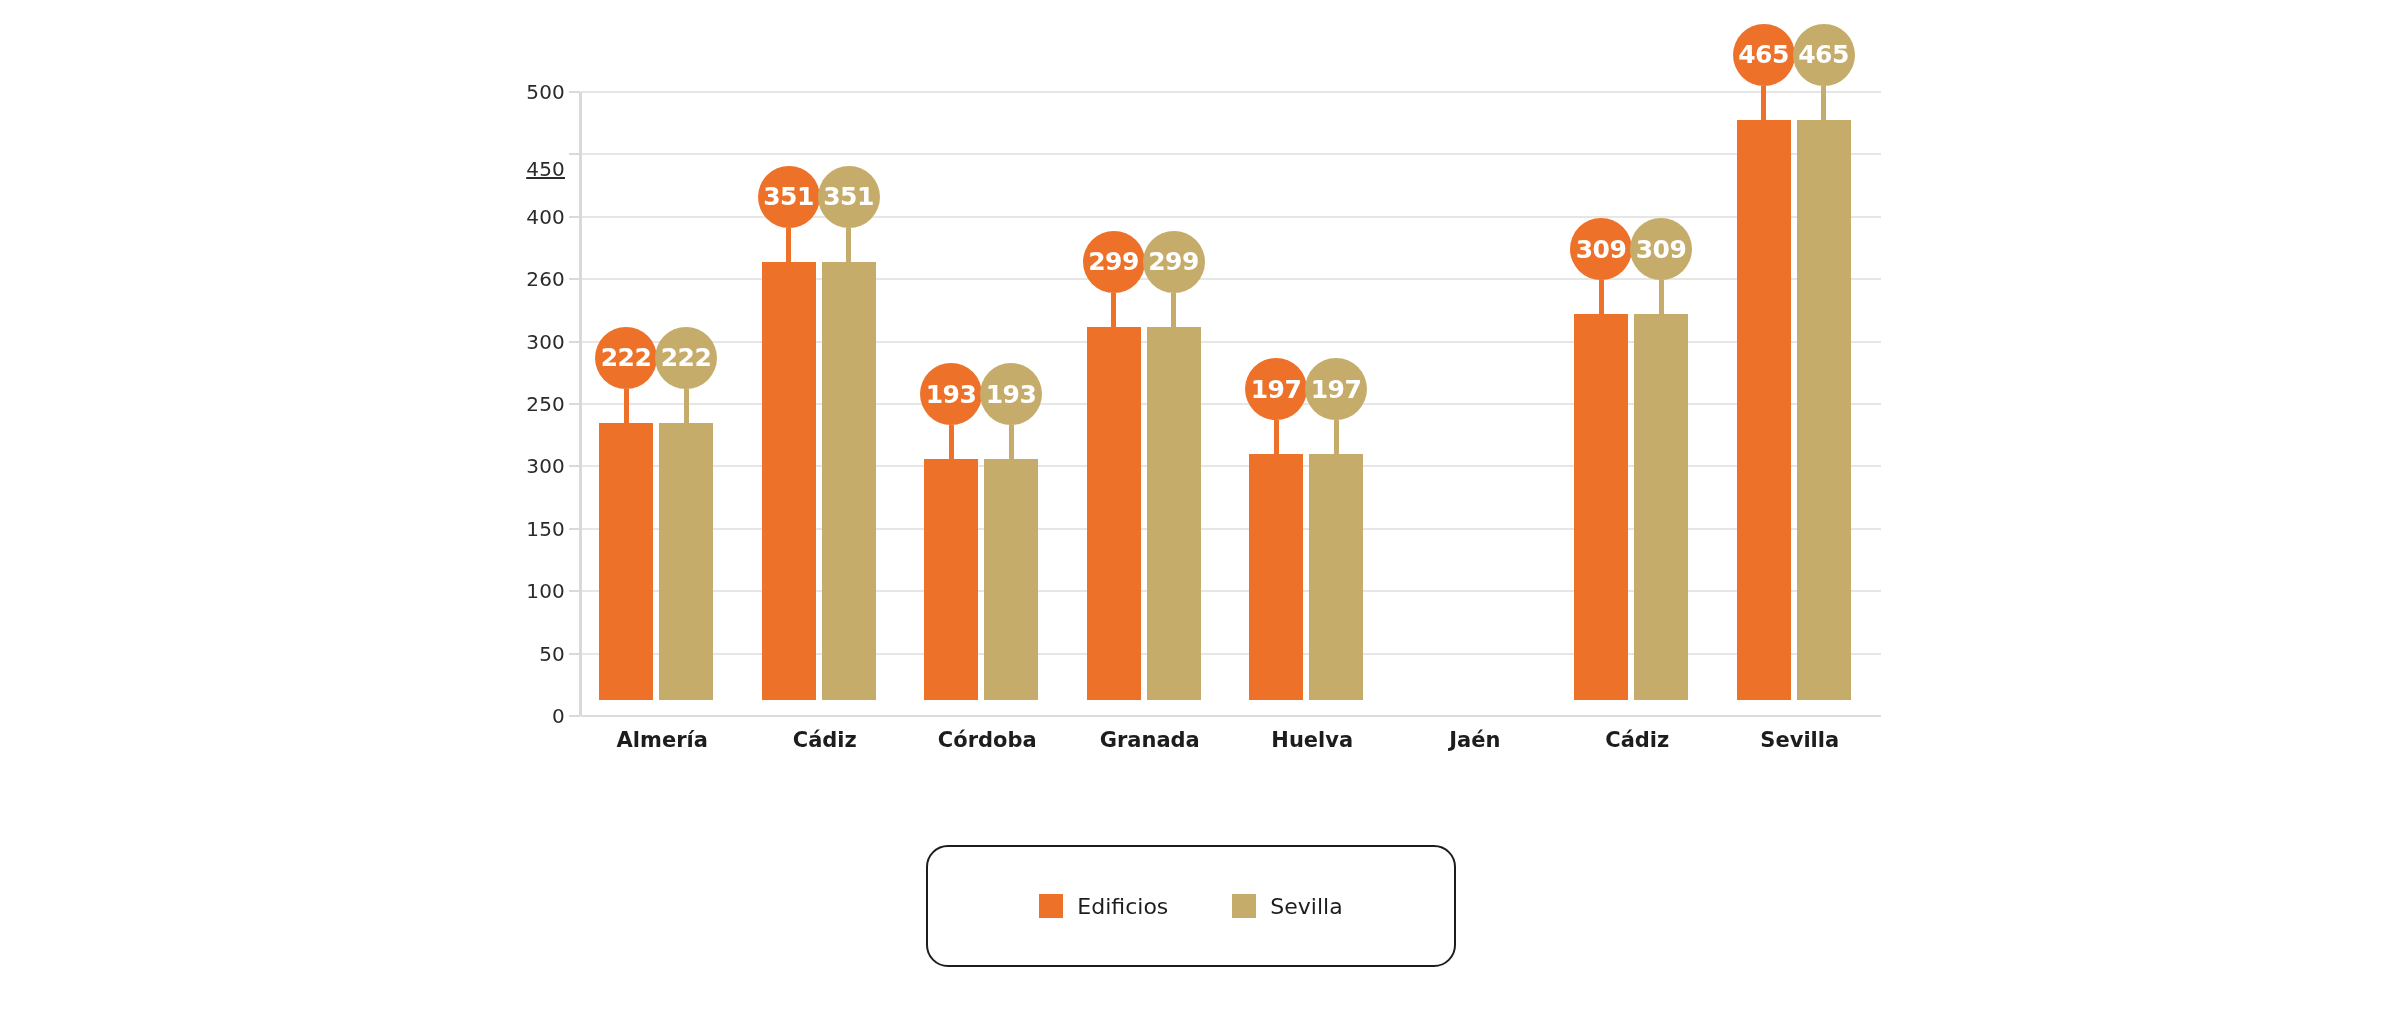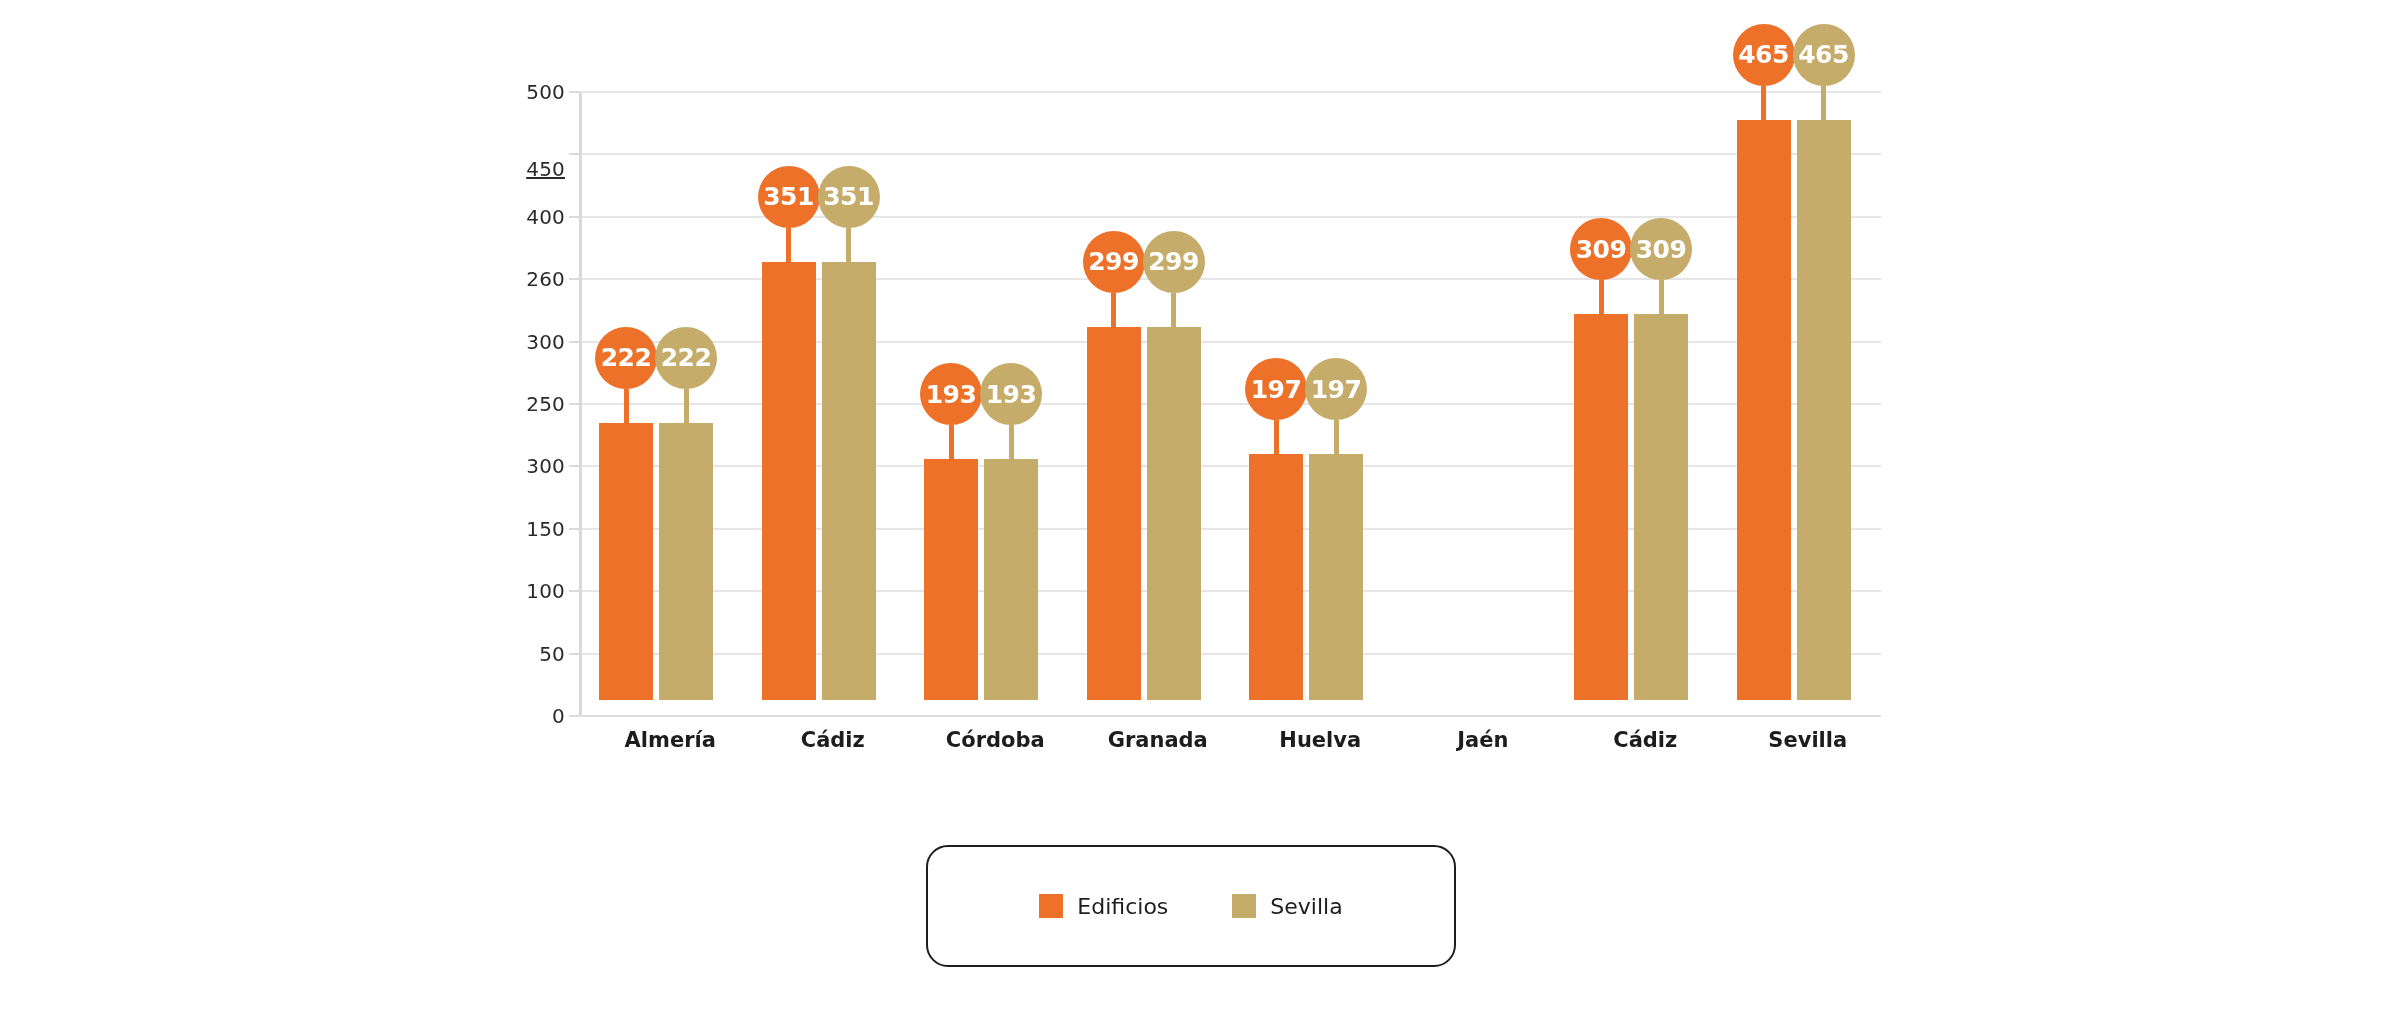--- a/index.html
+++ b/index.html
@@ -137,21 +137,21 @@
     display: flex;
     align-items: center;
     justify-content: center;
     line-height: 1;
     letter-spacing: -0.5px;
   }
 
   
   .x-labels {
     position: absolute;
-    left: 94px;
+    left: 86px;
     top: 668px;
     width: 1300px;
     height: 40px;
   }
   .x-label {
     position: absolute;
     top: 0;
     text-align: center;
     font-size: 21px;
     font-weight: bold;

